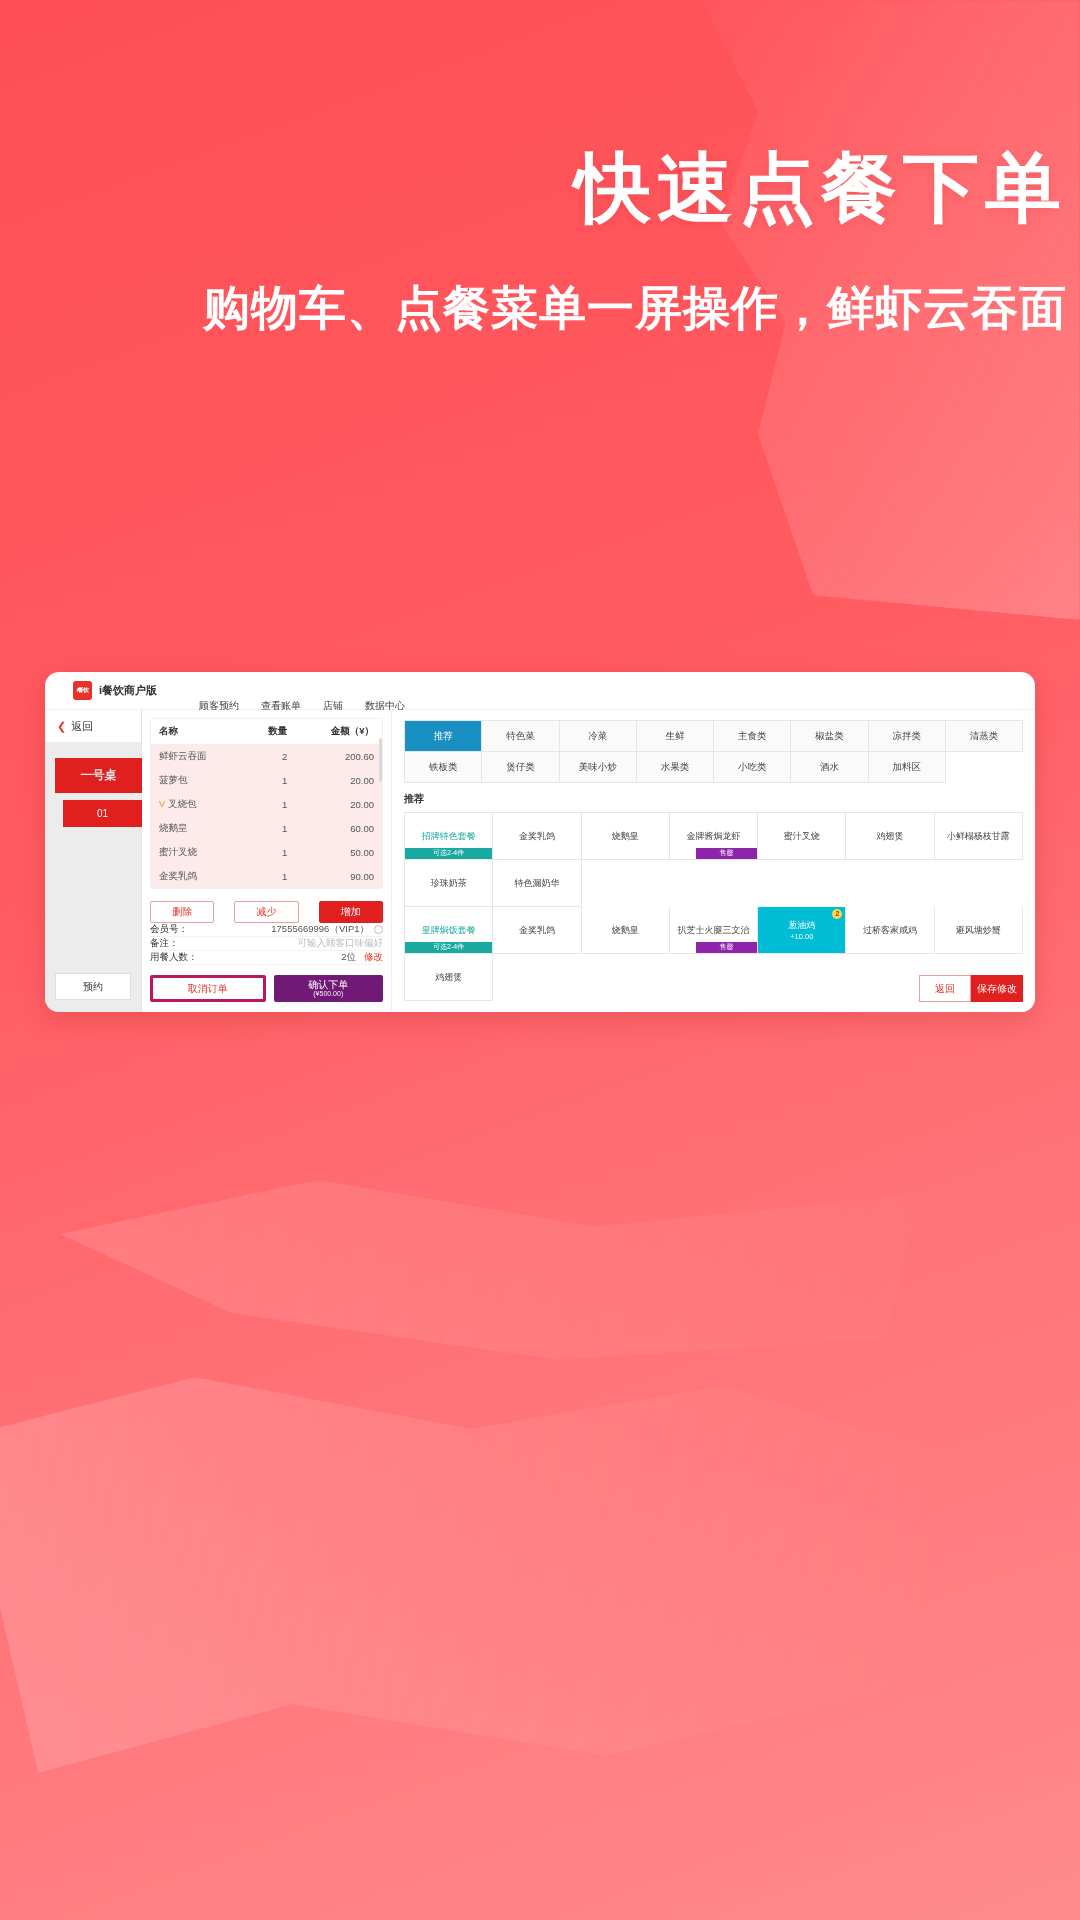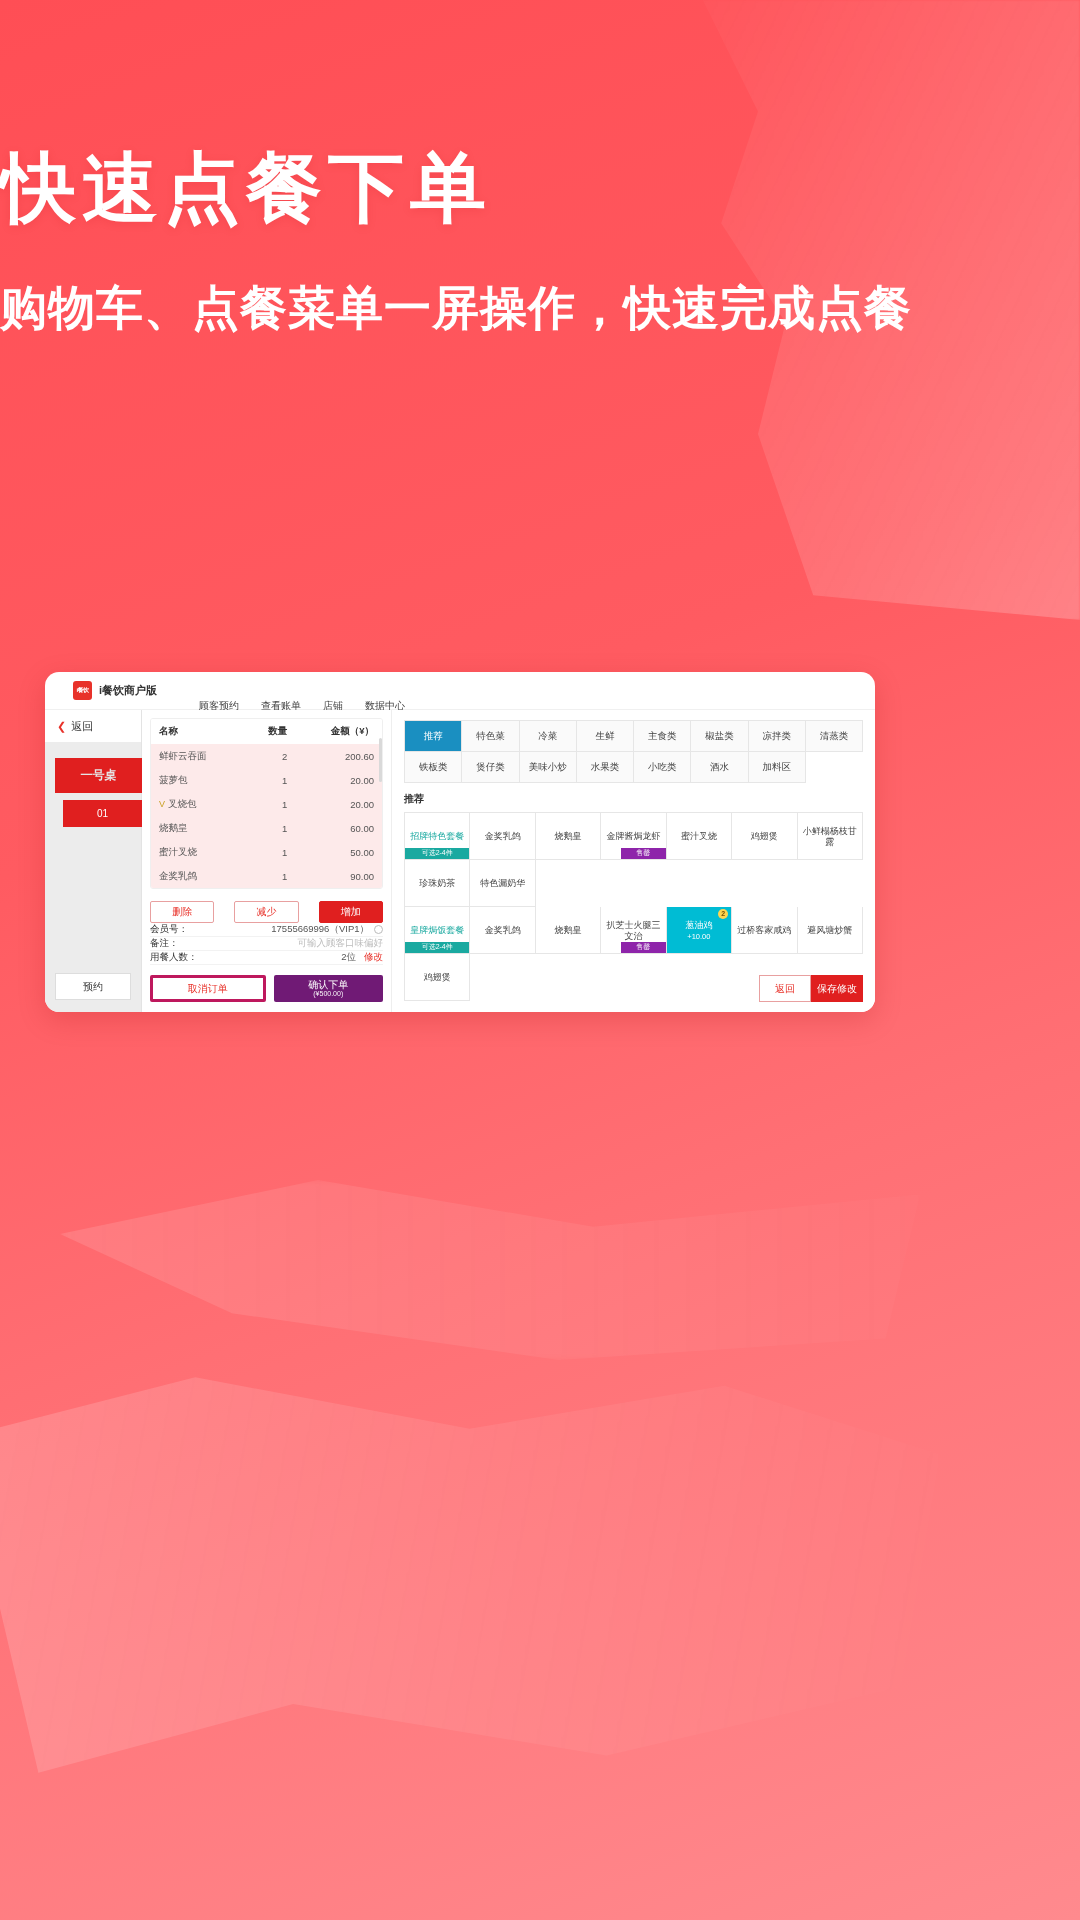--- a/index.html
+++ b/index.html
@@ -35,21 +35,21 @@
   .bg-brush3 {
     position: absolute;
     top: 1180px; left: 60px;
     width: 860px; height: 180px;
     background: linear-gradient(90deg, rgba(255,255,255,0.13), rgba(255,255,255,0.02));
     filter: blur(3px);
     clip-path: polygon(0 30%, 30% 0, 62% 26%, 100% 8%, 96% 88%, 58% 100%, 20% 74%);
   }
 
   
-  .hero { position: absolute; left: 0; right: 0; top: 140px; text-align: left; }
+  .hero { position: absolute; left: 0; right: 13px; top: 140px; text-align: right; }
   .hero-title {
     color: #ffffff;
     font-size: 76px;
     font-weight: bold;
     letter-spacing: 6px;
     line-height: 1.25;
     text-shadow: 0 2px 10px rgba(180,0,0,0.12);
   }
   .hero-sub {
     margin-top: 42px;
@@ -57,21 +57,21 @@
     font-size: 47px;
     font-weight: bold;
     letter-spacing: 1px;
     white-space: nowrap;
   }
 
   
   .app-window {
     position: absolute;
     left: 45px; top: 672px;
-    width: 830px; height: 340px;
+    width: 990px; height: 340px;
     background: #ffffff;
     border-radius: 14px;
     box-shadow: 0 8px 28px rgba(150,0,0,0.18);
     overflow: hidden;
     display: flex;
     flex-direction: column;
   }
 
   
   .app-header {
@@ -333,21 +333,21 @@
 <body>
 
 <div class="bg">
   <div class="bg-brush"></div>
   <div class="bg-brush2"></div>
   <div class="bg-brush3"></div>
 </div>
 
 <div class="hero">
   <div class="hero-title">快速点餐下单</div>
-  <div class="hero-sub">购物车、点餐菜单一屏操作，快速完成点餐</div>
+  <div class="hero-sub">购物车、点餐菜单一屏操作，鲜虾云吞面</div>
 </div>
 
 <div class="app-window">
 
   <div class="app-header">
     <div class="brand">
       <div class="brand-logo">i餐饮</div>
       <div class="brand-name">i餐饮商户版</div>
     </div>
     <div class="app-nav">

